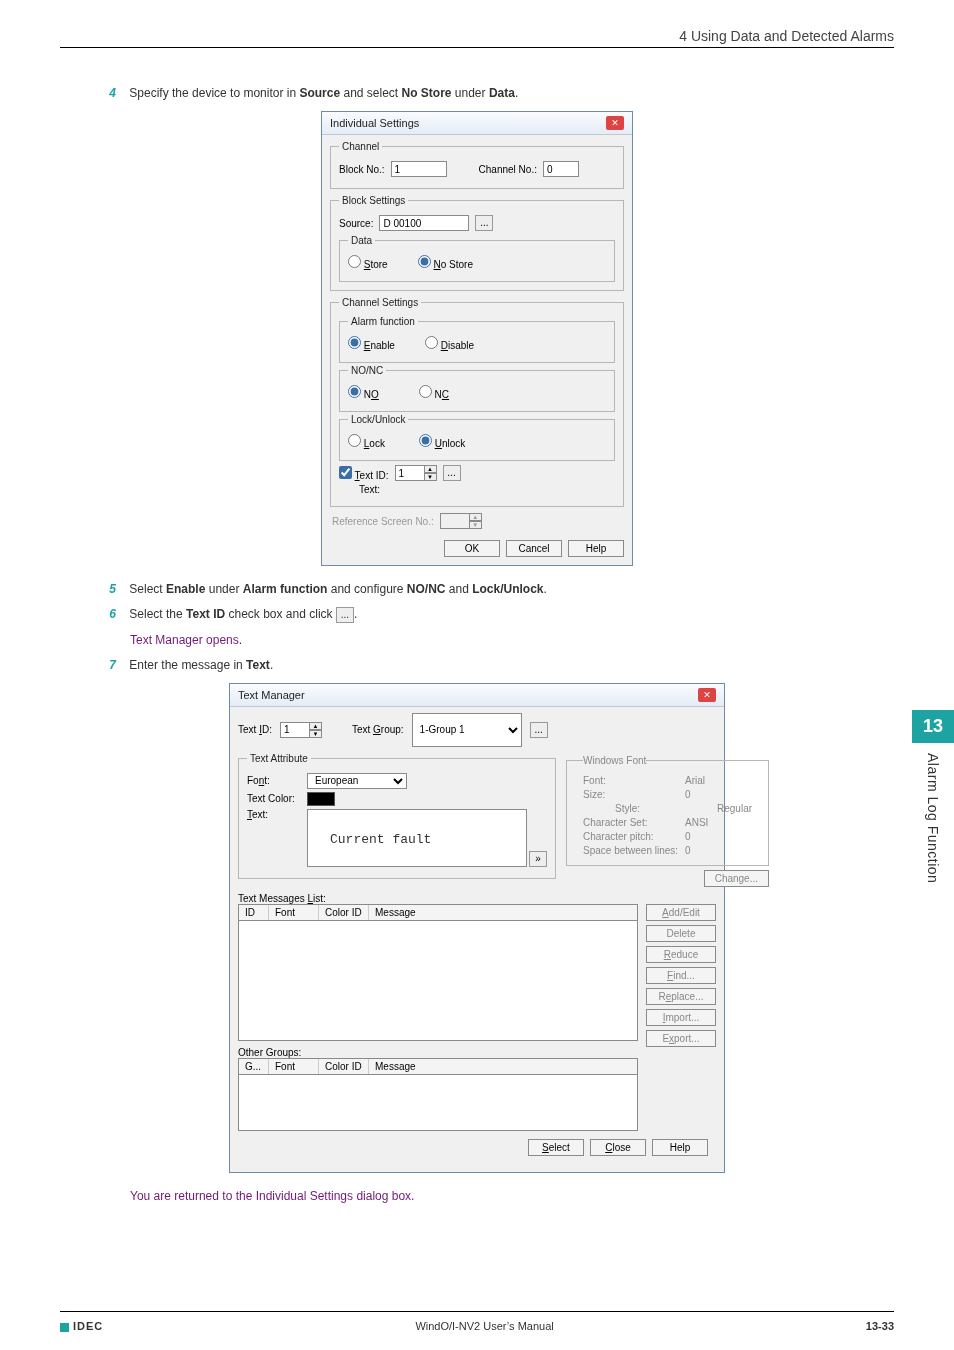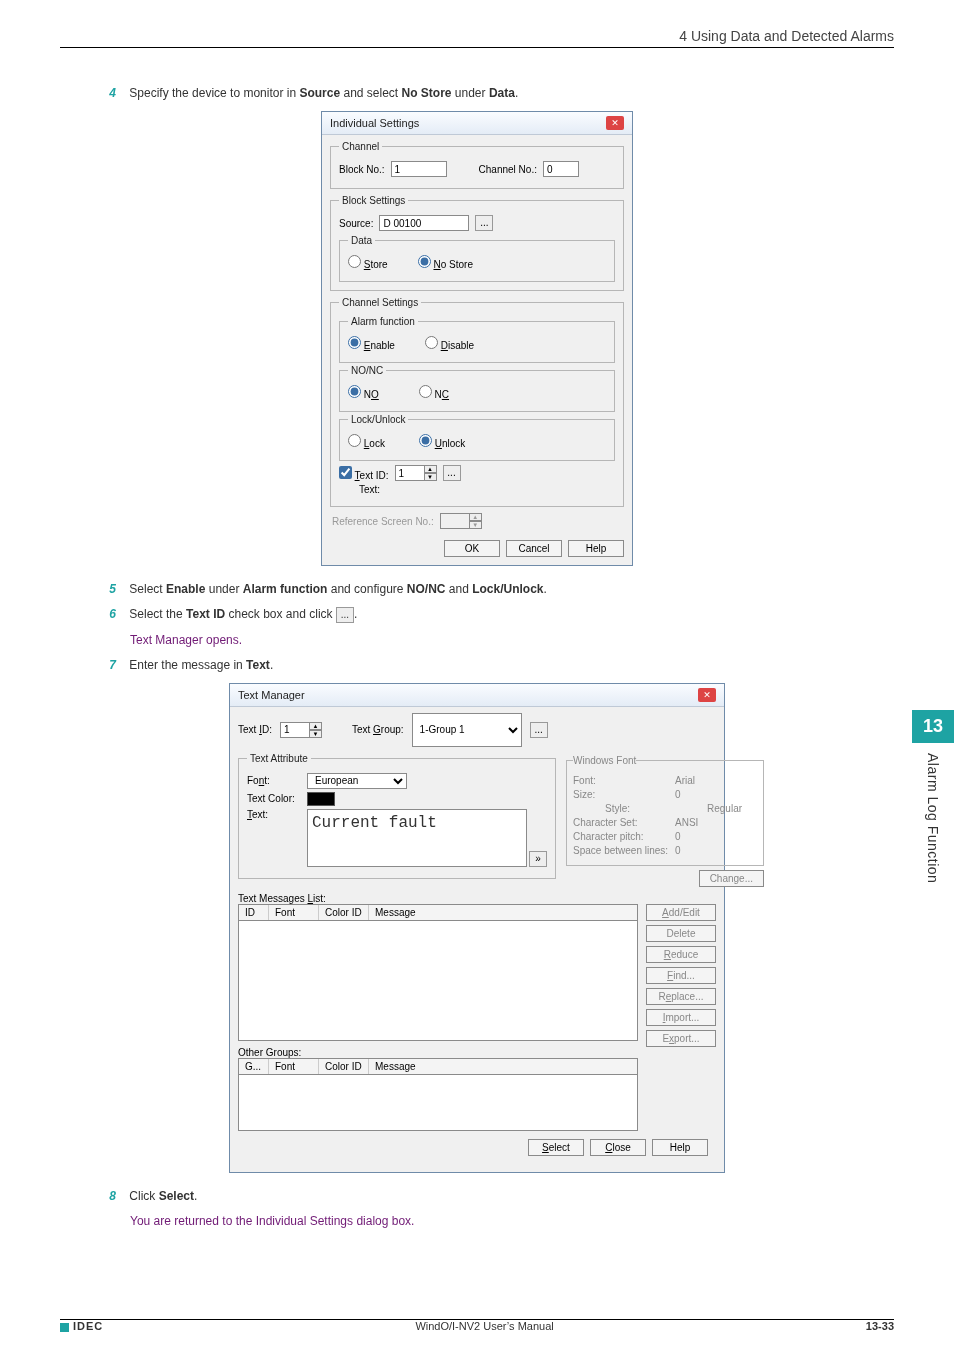--- a/index.html
+++ b/index.html
@@ -95,24 +95,24 @@
   .spinner .spn-btns{display:flex;flex-direction:column;width:12px;}
   .spinner .spn-btns span{flex:1;border:1px solid #8a8a8a;border-left:none;background:#eee;font-size:6px;text-align:center;line-height:6px;}
 
   
   .tm { width: 496px; }
   .tm-body { padding:6px 8px 8px 8px; }
   .tm-top { display:flex; align-items:center; gap:8px; margin-bottom:2px;}
   .black-swatch {width:28px;height:14px;background:#000;border:1px solid #555;}
   .textarea-like {
     border:1px solid #8a8a8a;background:#fff;height:58px;width:220px;
-    padding:4px;font-family:"Courier New",monospace;font-size:16px;color:#333;
+    padding:22px;font-family:"Courier New",monospace;font-size:13px;color:#333;
     position:relative;
   }
-  .winfont { border:1px solid #b6b6b6; padding:6px 6px; font-size:10px; color:#888; width:198px;}
+  .winfont { border:1px solid #b6b6b6; padding:6px 16px; font-size:10px; color:#888; width:198px;}
   .winfont legend{color:#888;}
   .list-head {
     display:flex; background:#f4f4f4; border:1px solid #8a8a8a; font-size:10px;
   }
   .list-head span{border-right:1px solid #ccc;padding:2px 6px;}
   .list-body {border:1px solid #8a8a8a;border-top:none;background:#fff;}
   .side-btns{display:flex;flex-direction:column;gap:4px;align-items:stretch;}
   .side-btns .btn{min-width:70px;color:#888;}
 
   
@@ -141,21 +141,21 @@
     padding: 10px 0;
     letter-spacing: 0.5px;
   }
 
   
   .footer {
     position:absolute;
     bottom:18px; left:60px; right:60px;
     border-top:1px solid #000;
     display:flex; justify-content:space-between; align-items:center;
-    padding-top:0;font-size:11px;
+    padding-top:8px;font-size:11px;
   }
   .footer .brand{font-weight:bold;letter-spacing:1px;}
   .footer .brand .sq{display:inline-block;width:9px;height:9px;background:#1ea3a3;margin-right:4px;vertical-align:middle;}
   .footer .pg{font-weight:bold;}
 
   .u { text-decoration: underline; }
 </style>
 </head>
 <body>
 
@@ -398,26 +398,20 @@
       </div>
 
       <div class="btn-row">
         <button class="btn"><span class="u">S</span>elect</button>
         <button class="btn"><span class="u">C</span>lose</button>
         <button class="btn">Help</button>
       </div>
     </div>
   </div>
 
-  <div class="step">
-    <span class="step-num">8</span>
-    <span>
-      <span>Click </span><b>Select</b><span>.</span>
-    </span>
-  </div>
   <div class="indent-text">You are returned to the Individual Settings dialog box.</div>
 
 </div>
 
 <div class="side-tab">
   <div class="num">13</div>
   <div class="vt">Alarm Log Function</div>
 </div>
 
 <div class="footer">

